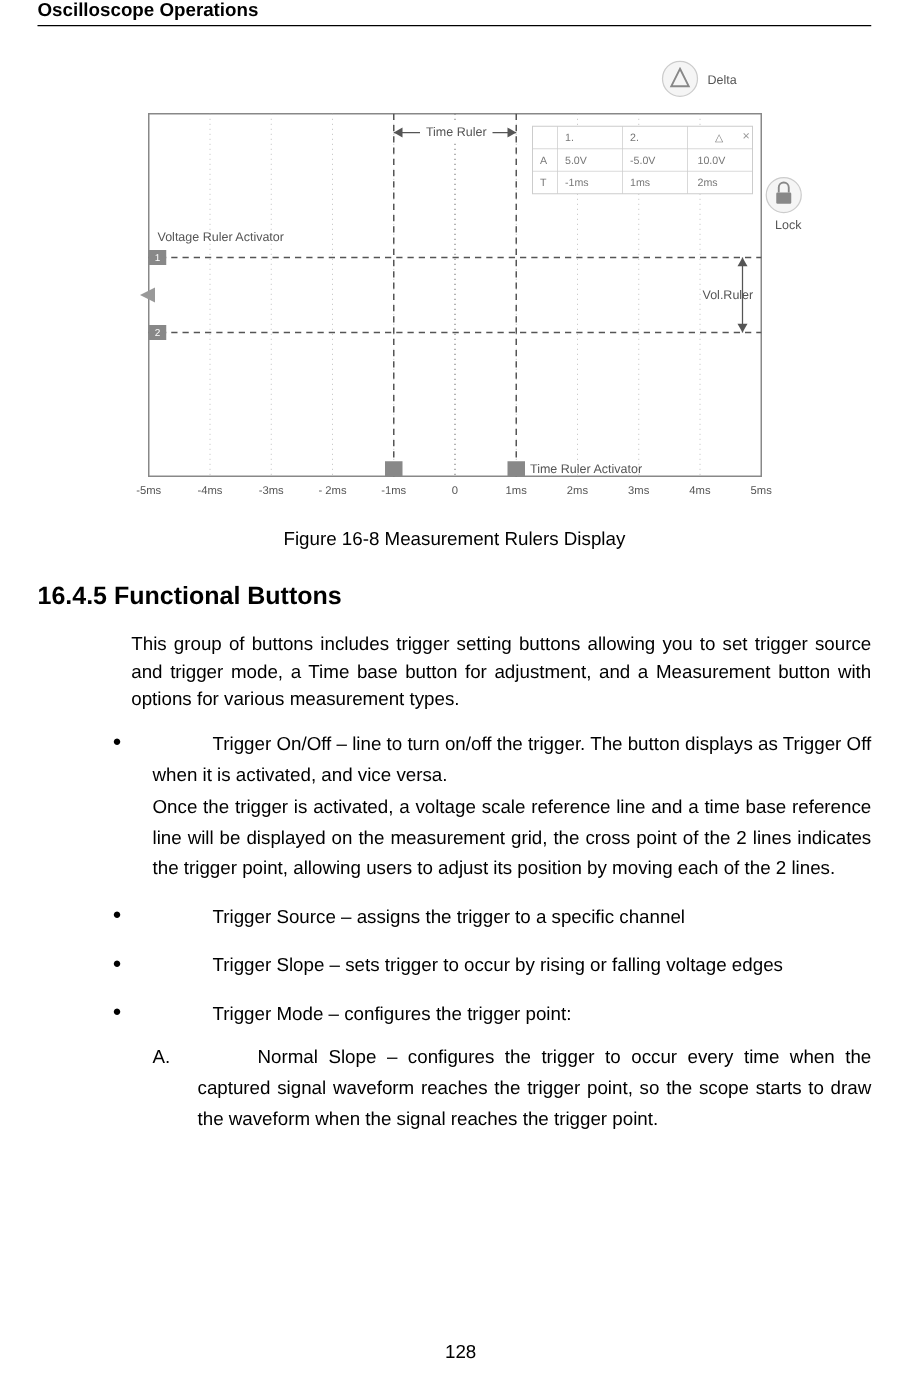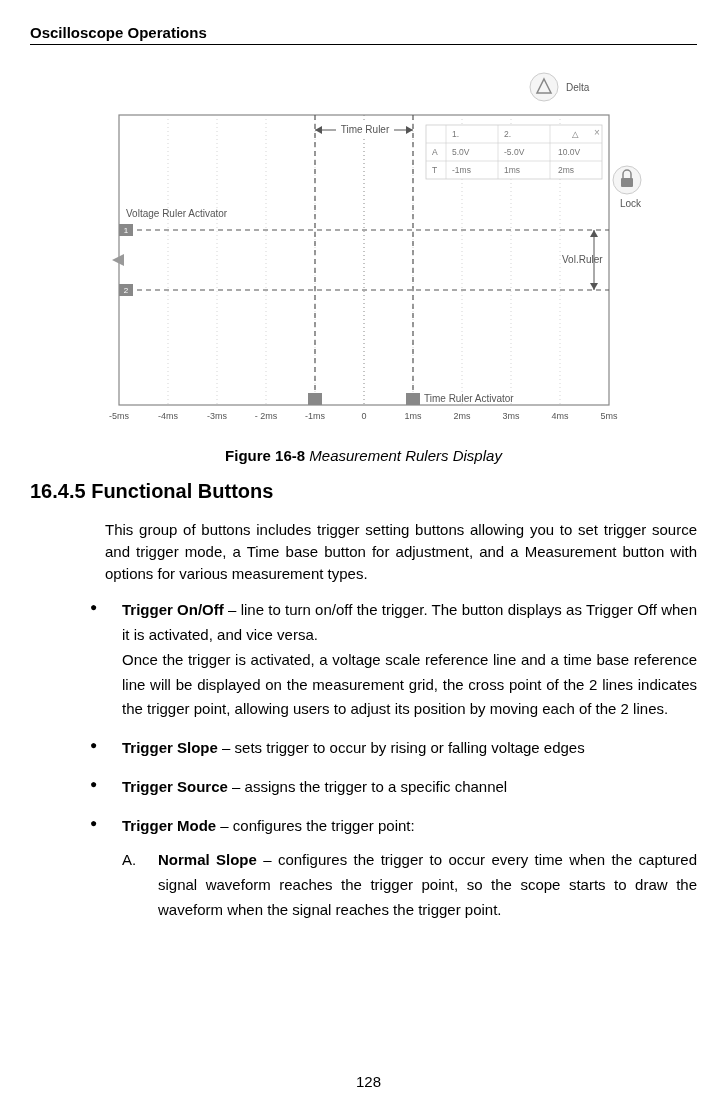--- a/index.html
+++ b/index.html
@@ -8,21 +8,21 @@
       background: #fff;
       color: #000;
       width: 727px;
       height: 1105px;
       position: relative;
       padding: 0 30px;
     }
     .header {
       display: flex;
       justify-content: space-between;
-      padding-top: 24px;
+      padding-top: 0;
       font-weight: bold;
       font-size: 15px;
     }
     .divider {
       border-top: 1.5px solid #000;
       margin-top: 3px;
     }
     .figure-container {
       margin-top: 20px;
       display: flex;
@@ -30,26 +30,26 @@
     }
     .figure-svg {
       width: 560px;
       height: 370px;
     }
     .figure-caption {
       text-align: center;
       margin-top: 12px;
       font-size: 15px;
     }
-    .figure-caption .bold { font-weight: bold; }
-    .figure-caption .italic { font-style: italic; }
+    .figure-caption .bold { font-weight: normal; }
+    .figure-caption .italic { }
     .section-heading {
       font-weight: bold;
       font-size: 20px;
-      margin-top: 16px;
+      margin-top: 26px;
       margin-left: 0;
     }
     .intro-para {
       margin-top: 16px;
       margin-left: 75px;
       font-size: 15px;
       text-align: justify;
       line-height: 1.45;
     }
     .bullet-list {
@@ -84,21 +84,21 @@
       position: relative;
       padding-left: 36px;
       text-align: justify;
       line-height: 1.65;
     }
     .ol-sub .letter {
       position: absolute;
       left: 0;
       top: 0;
     }
-    .bold-inline { font-weight: bold; }
+    .bold-inline { font-weight: normal; margin-left: 48px; }
     .page-num {
       position: absolute;
       bottom: 15px;
       left: 10px;
       right: 0;
       text-align: center;
       font-size: 15px;
     }
   </style>
 </head>
@@ -213,24 +213,24 @@
 <h2 class="section-heading">16.4.5 Functional Buttons</h2>
 
 <p class="intro-para">This group of buttons includes trigger setting buttons allowing you to set trigger source and trigger mode, a Time base button for adjustment, and a Measurement button with options for various measurement types.</p>
 
 <ul class="bullet-list">
   <li class="bullet-item">
     <span class="bold-inline">Trigger On/Off</span><span> – line to turn on/off the trigger. The button displays as Trigger Off when it is activated, and vice versa.</span>
     <div class="bullet-followup">Once the trigger is activated, a voltage scale reference line and a time base reference line will be displayed on the measurement grid, the cross point of the 2 lines indicates the trigger point, allowing users to adjust its position by moving each of the 2 lines.</div>
   </li>
   <li class="bullet-item">
+    <span class="bold-inline">Trigger Source</span><span> – assigns the trigger to a specific channel</span>
+  </li>
+  <li class="bullet-item">
     <span class="bold-inline">Trigger Slope</span><span> – sets trigger to occur by rising or falling voltage edges</span>
-  </li>
-  <li class="bullet-item">
-    <span class="bold-inline">Trigger Source</span><span> – assigns the trigger to a specific channel</span>
   </li>
   <li class="bullet-item">
     <span class="bold-inline">Trigger Mode</span><span> – configures the trigger point:</span>
     <ol class="ol-sub">
       <li>
         <span class="letter">A.</span>
         <span class="bold-inline">Normal Slope</span><span> – configures the trigger to occur every time when the captured signal waveform reaches the trigger point, so the scope starts to draw the waveform when the signal reaches the trigger point.</span>
       </li>
     </ol>
   </li>

